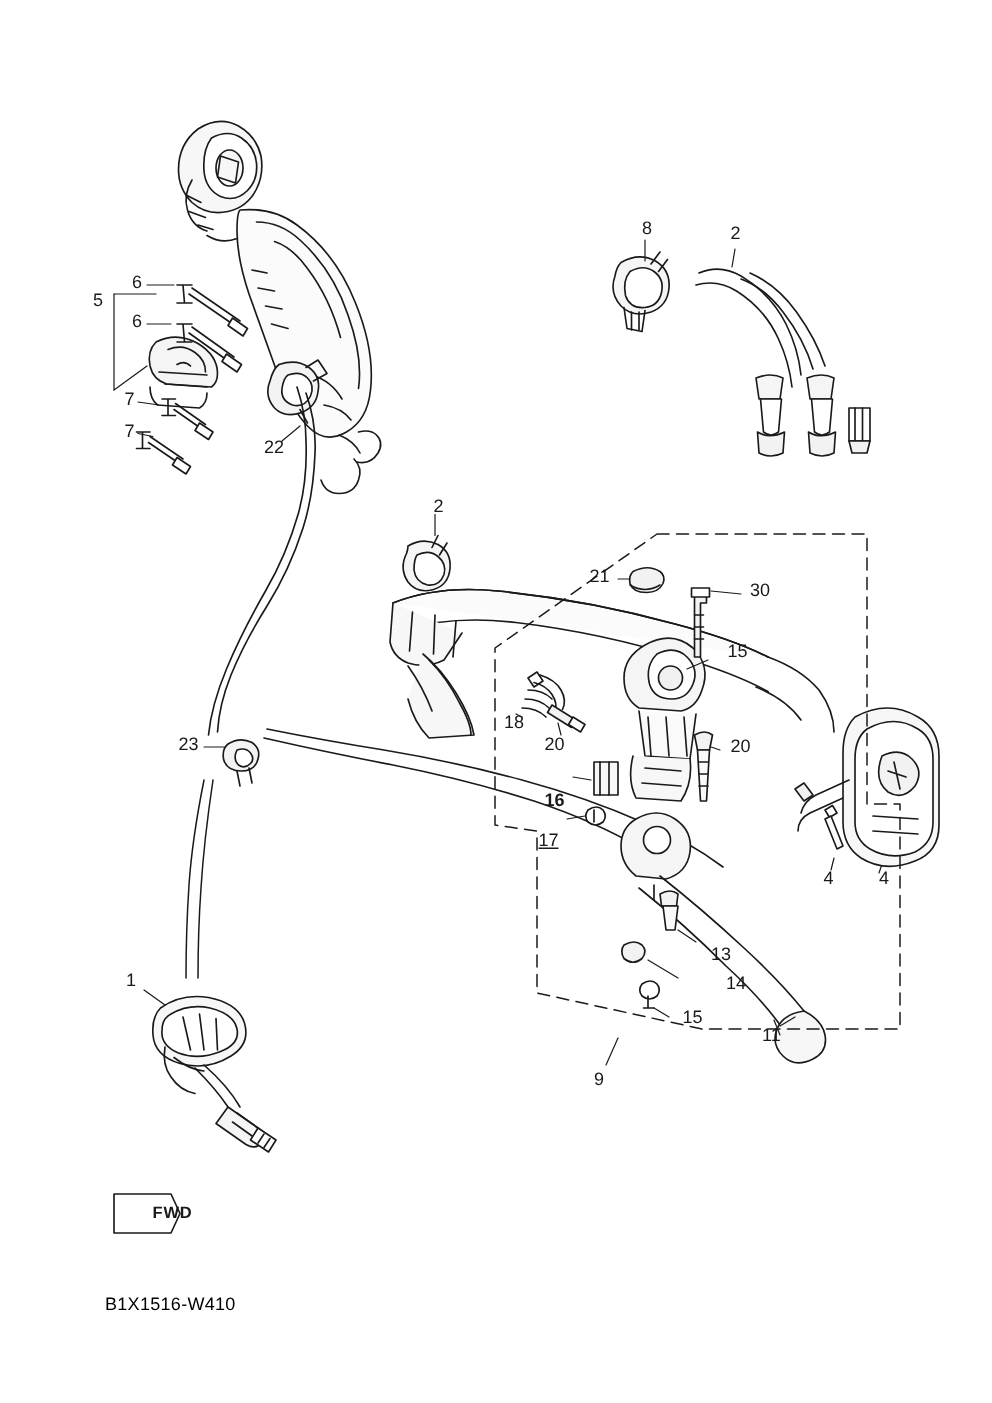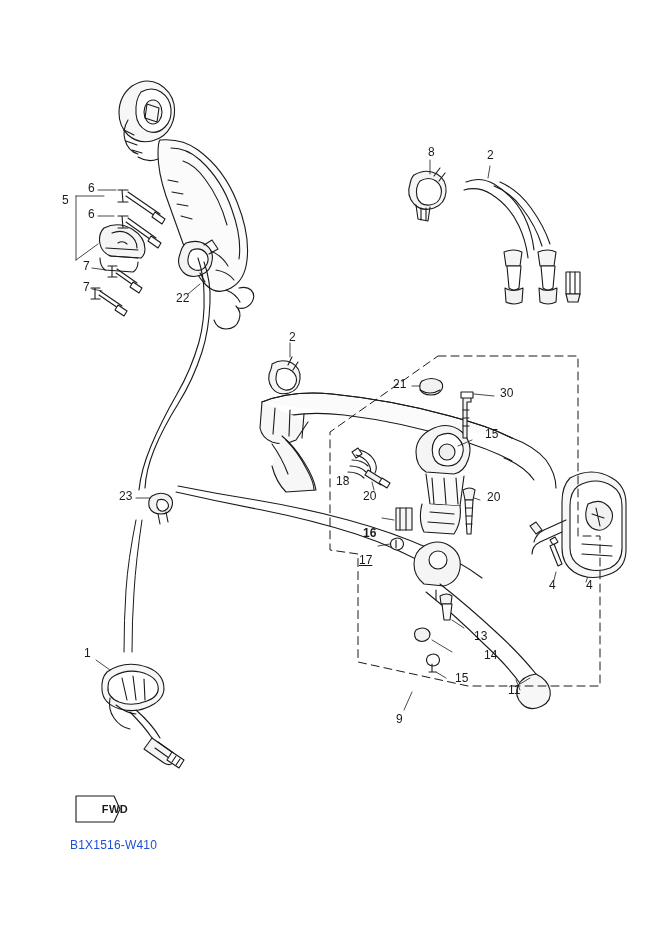--- a/index.html
+++ b/index.html
@@ -52,23 +52,23 @@
     justify-content: center;
     font-size: 11px;
     font-weight: bold;
     letter-spacing: 0.5px;
     color: #1a1a1a;
     margin-left: 17px;
   }
   .doc-code {
     position: absolute;
     left: 70px;
-    top: 838px;
+    top: 862px;
     font-size: 12px;
-    color: #1d4ed8;
+    color: #000000;
     letter-spacing: 0.2px;
   }
 </style>
 </head>
 <body>
 
 <div id="diagram-root">
 
   <svg id="parts-svg" viewBox="0 0 661 935" xmlns="http://www.w3.org/2000/svg">
     <g fill="none" stroke="#1a1a1a" stroke-width="1.1" stroke-linecap="round" stroke-linejoin="round">

